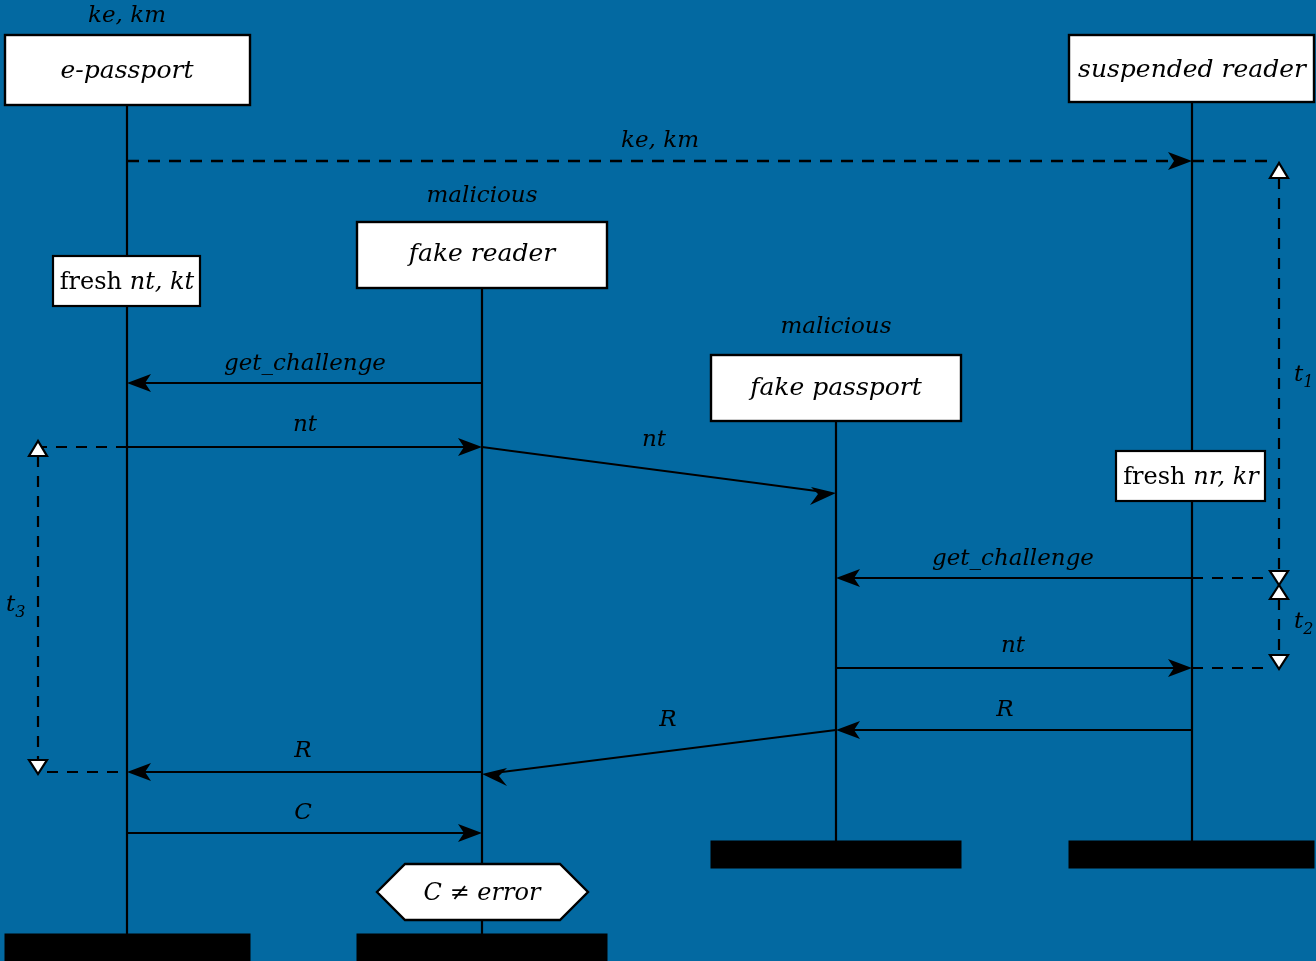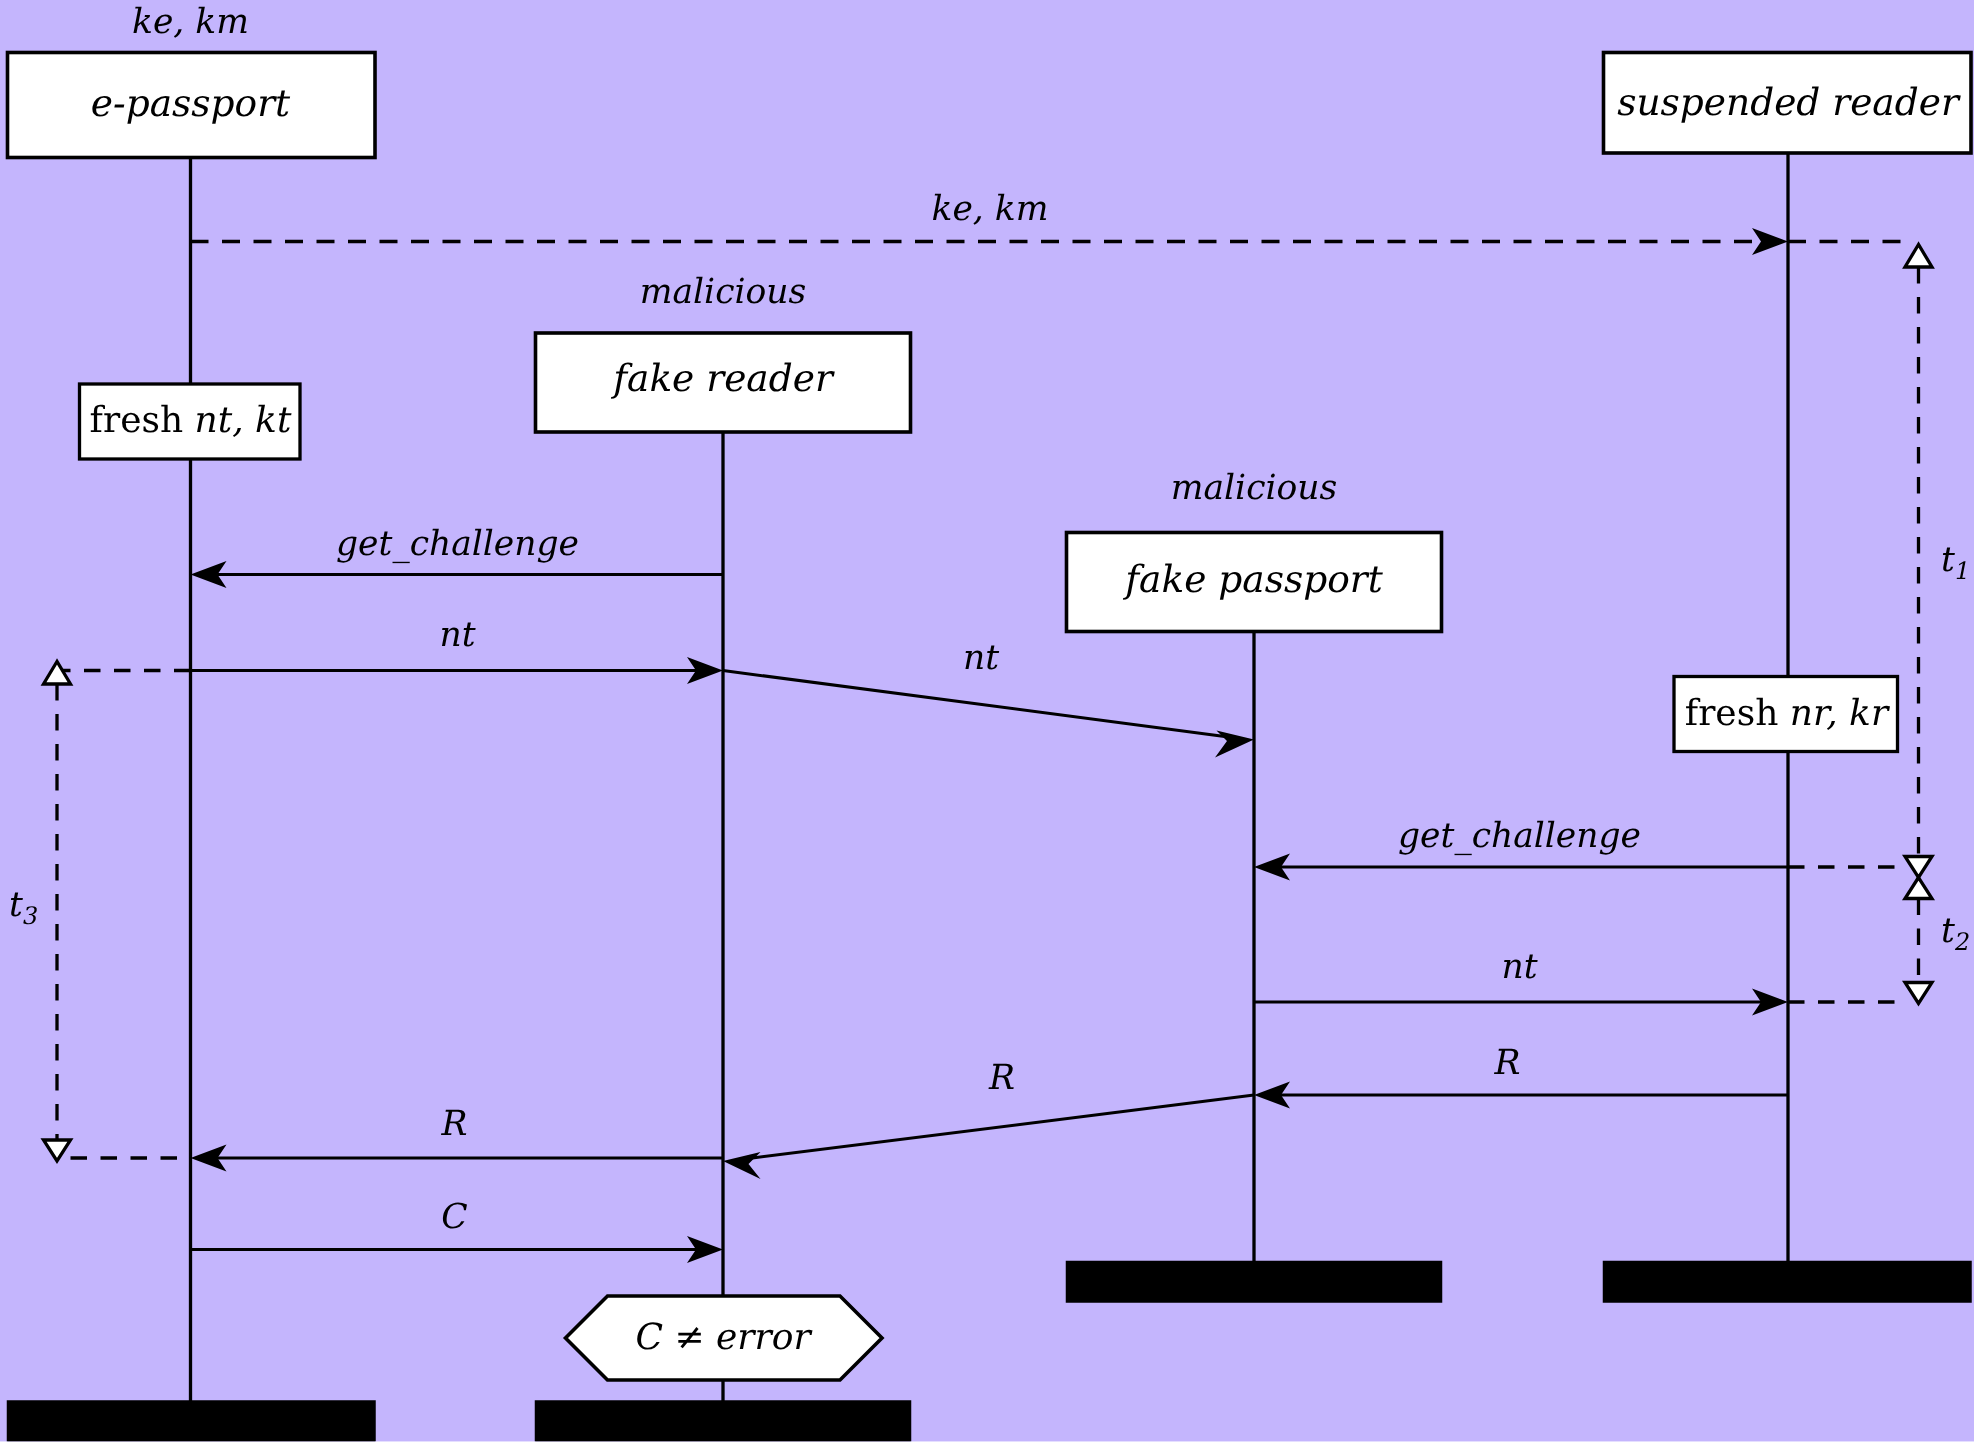--- a/index.html
+++ b/index.html
@@ -8,21 +8,21 @@
     padding: 0;
     background: #ffffff;
   }
   body {
     font-family: "DejaVu Serif", serif;
   }
   #diagram-root {
     position: relative;
     width: 1316px;
     height: 961px;
-    background: #c4b5fd;
+    background: #0369a1;
     overflow: hidden;
   }
   svg#msc {
     position: absolute;
     left: 0;
     top: 0;
     width: 1316px;
     height: 961px;
     display: block;
   }

